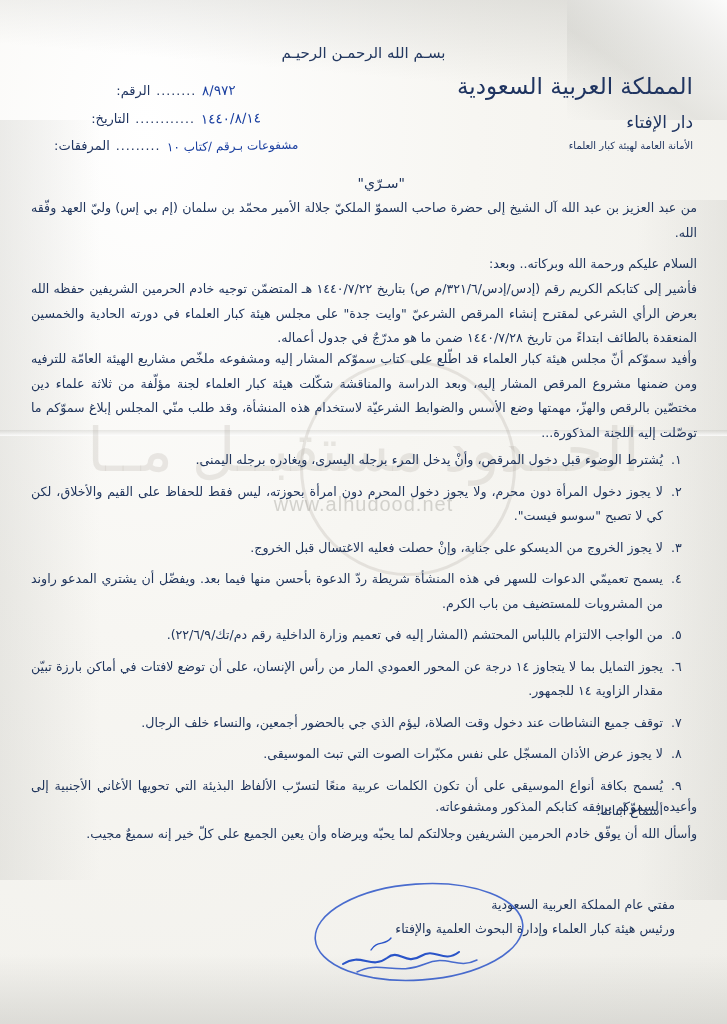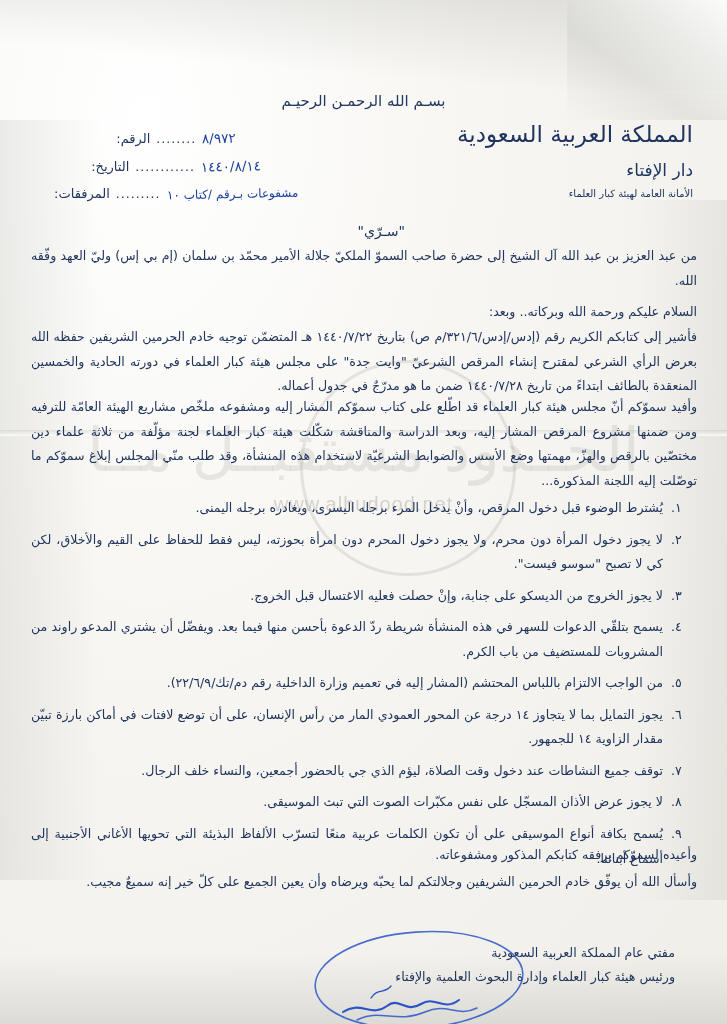--- a/index.html
+++ b/index.html
@@ -93,21 +93,20 @@
     pointer-events: none;
   }
 
   
   #content {
     position: absolute;
     inset: 0;
     padding: 4px;
     color: #1d2f52;
     font-size: 12.5px;
-    margin-top: 48px;
   }
   .ar {
     font-family: "DejaVu Sans", sans-serif;
     direction: rtl;
     text-align: right;
     color: #20355c;
   }
 
   
   #basmala {
@@ -317,21 +316,21 @@
       <div class="li ar">
         <span class="num">٢.</span>
         <span class="txt">لا يجوز دخول المرأة دون محرم، ولا يجوز دخول المحرم دون امرأة بحوزته، ليس فقط للحفاظ على القيم والأخلاق، لكن كي لا تصبح "سوسو فيست".</span>
       </div>
       <div class="li ar">
         <span class="num">٣.</span>
         <span class="txt">لا يجوز الخروج من الديسكو على جنابة، وإنْ حصلت فعليه الاغتسال قبل الخروج.</span>
       </div>
       <div class="li ar">
         <span class="num">٤.</span>
-        <span class="txt">يسمح بتلقّي الدعوات للسهر في هذه المنشأة شريطة ردّ الدعوة بأحسن منها فيما بعد. ويفضّل أن يشتري المدعو راوند من المشروبات للمستضيف من باب الكرم.</span>
+        <span class="txt">يسمح تعميمّي الدعوات للسهر في هذه المنشأة شريطة ردّ الدعوة بأحسن منها فيما بعد. ويفضّل أن يشتري المدعو راوند من المشروبات للمستضيف من باب الكرم.</span>
       </div>
       <div class="li ar">
         <span class="num">٥.</span>
         <span class="txt">من الواجب الالتزام باللباس المحتشم (المشار إليه في تعميم وزارة الداخلية رقم دم/تك/٢٢/٦/٩).</span>
       </div>
       <div class="li ar">
         <span class="num">٦.</span>
         <span class="txt">يجوز التمايل بما لا يتجاوز ١٤ درجة عن المحور العمودي المار من رأس الإنسان، على أن توضع لافتات في أماكن بارزة تبيّن مقدار الزاوية ١٤ للجمهور.</span>
       </div>
       <div class="li ar">

